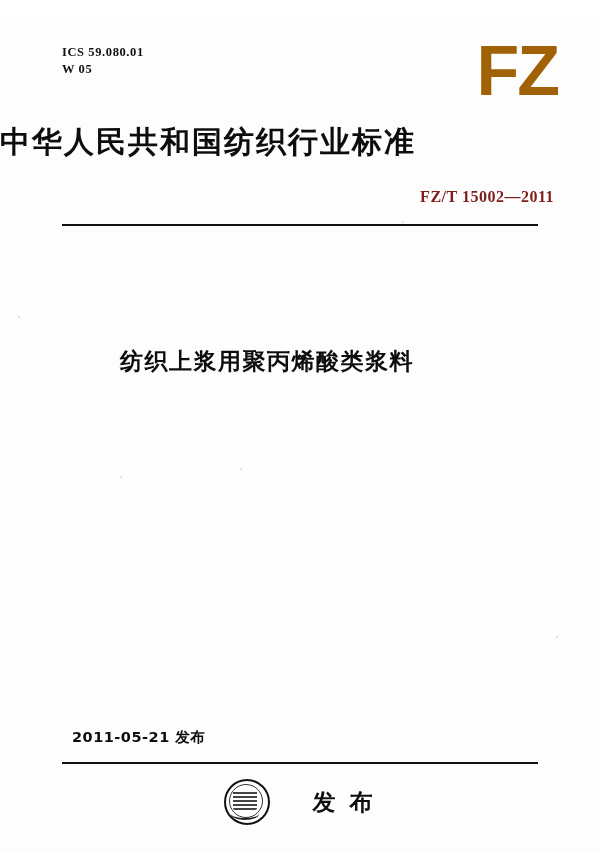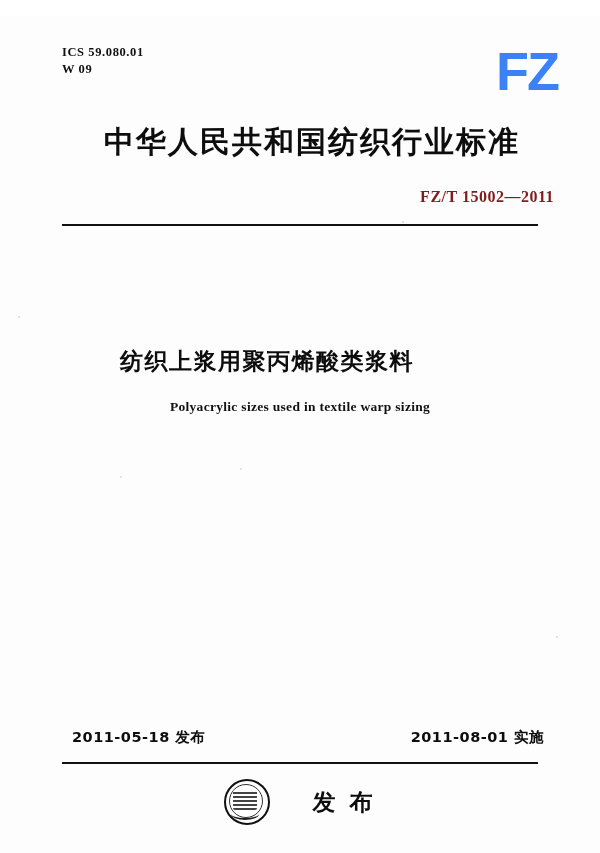--- a/index.html
+++ b/index.html
@@ -36,34 +36,34 @@
     color: #111;
   }
   .codes div { white-space: nowrap; }
 
   
   .fz-logo {
     position: absolute;
     top: 20px;
     right: 58px;
     font-family: "Liberation Sans", sans-serif;
-    font-size: 54px;
+    font-size: 70px;
     font-weight: bold;
     line-height: 70px;
     letter-spacing: -2px;
-    color: #3b82f6;
+    color: #a16207;
   }
 
   
   .std-title {
     position: absolute;
     top: 106px;
     left: 0;
     width: 520px;
-    text-align: right;
+    text-align: left;
     font-family: "DejaVu Sans", sans-serif;
     font-size: 30px;
     font-weight: bold;
     letter-spacing: 2px;
     color: #0d0d0d;
   }
 
   
   .std-number {
     position: absolute;
@@ -218,36 +218,34 @@
     border-radius: 50%;
   }
 </style>
 </head>
 <body>
 
 <div class="page">
 
   <div class="codes">
     <div>ICS 59.080.01</div>
-    <div>W 09</div>
+    <div>W 05</div>
   </div>
 
   <div class="fz-logo">FZ</div>
 
   <div class="std-title">中华人民共和国纺织行业标准</div>
 
   <div class="std-number">FZ/T 15002—2011</div>
 
   <div class="hr-top"></div>
 
   <div class="doc-title">纺织上浆用聚丙烯酸类浆料</div>
-  <div class="doc-title-en">Polyacrylic sizes used in textile warp sizing</div>
-
-  <div class="date-issue">2011-05-18 发布</div>
-  <div class="date-effective">2011-08-01 实施</div>
+
+  <div class="date-issue">2011-05-21 发布</div>
 
   <div class="hr-bottom"></div>
 
   <div class="publisher-row">
     <div class="emblem">
       <div class="emblem-inner"></div>
       <div class="emblem-arc"></div>
     </div>
     <div class="publisher-verb">发 布</div>
   </div>

